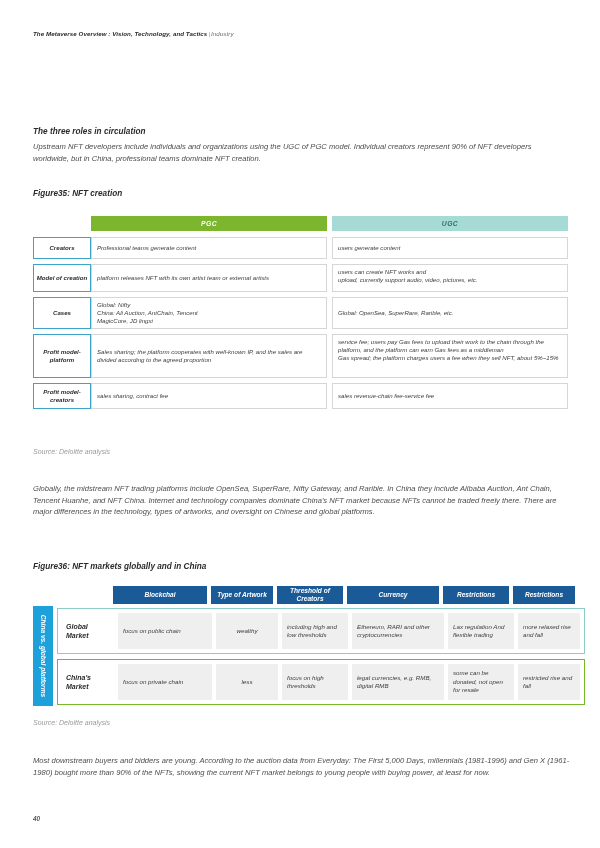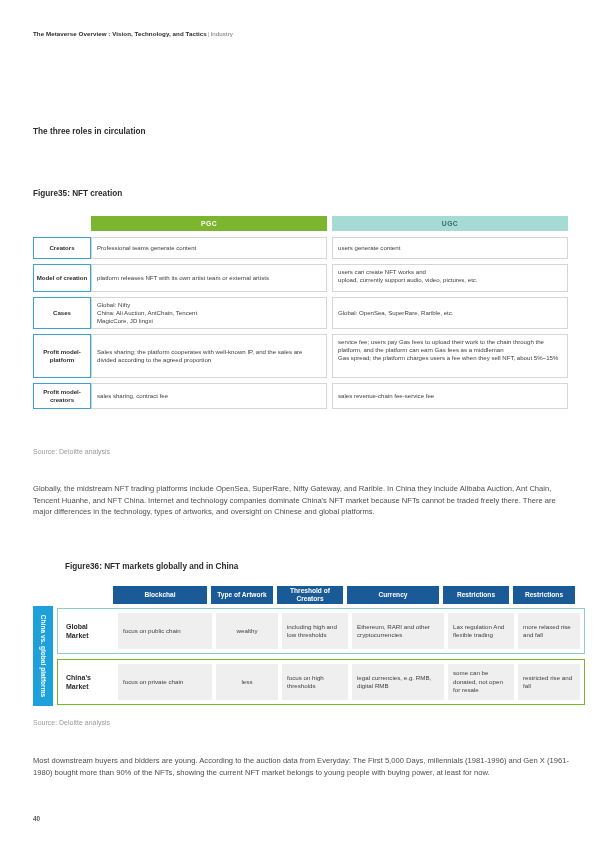--- a/index.html
+++ b/index.html
@@ -15,20 +15,21 @@
     position: relative;
     overflow: hidden;
   }
 
   .page {
     position: relative;
     width: 600px;
     height: 848px;
     box-sizing: border-box;
     padding: 0 46px;
+    font-style: italic;
   }
 
   
   .running-header {
     position: absolute;
     top: 30px;
     left: 33px;
     right: 33px;
     font-size: 6.2px;
     letter-spacing: 0.06px;
@@ -257,20 +258,21 @@
 <body>
 
 <div class="page">
 
   <div class="running-header">
     <span class="rh-bold">The Metaverse Overview : Vision, Technology, and Tactics</span><span class="rh-sep">|</span><span class="rh-light">Industry</span>
   </div>
 
   <div class="section-title" style="position:absolute; left:33px; top:127px;">The three roles in circulation</div>
 
+  <div class="body-text" style="position:absolute; left:33px; top:141px; width:535px;">Upstream NFT developers include individuals and organizations using the UGC of PGC model. Individual creators represent 90% of NFT developers worldwide, but in China, professional teams dominate NFT creation.</div>
 
   <div class="figure-title" style="position:absolute; left:33px; top:189px;">Figure35: NFT creation</div>
 
   <div class="fig35">
 
     <div class="fig35-head">
       <div class="spacer"></div>
       <div class="hdr-cell hdr-pgc">PGC</div>
       <div class="gap"></div>
       <div class="hdr-cell hdr-ugc">UGC</div>
@@ -319,21 +321,21 @@
       <div class="gap"></div>
       <div class="cell">sales revenue-chain fee-service fee</div>
     </div>
 
   </div>
 
   <div class="source-note" style="position:absolute; left:33px; top:448px;">Source: Deloitte analysis</div>
 
   <div class="body-text" style="position:absolute; left:33px; top:483px; width:537px;">Globally, the midstream NFT trading platforms include OpenSea, SuperRare, Nifty Gateway, and Rarible. In China they include Alibaba Auction, Ant Chain, Tencent Huanhe, and NFT China. Internet and technology companies dominate China's NFT market because NFTs cannot be traded freely there. There are major differences in the technology, types of artworks, and oversight on Chinese and global platforms.</div>
 
-  <div class="figure-title" style="position:absolute; left:33px; top:562px;margin-left:32px;">Figure36: NFT markets globally and in China</div>
+  <div class="figure-title" style="position:absolute; left:33px; top:562px;">Figure36: NFT markets globally and in China</div>
 
   <div class="fig36">
     <div class="fig36-grid">
 
       <div class="vbar">
         <div class="vbar-text">China vs. global
 platforms</div>
       </div>
 
       <div class="fig36-right">

